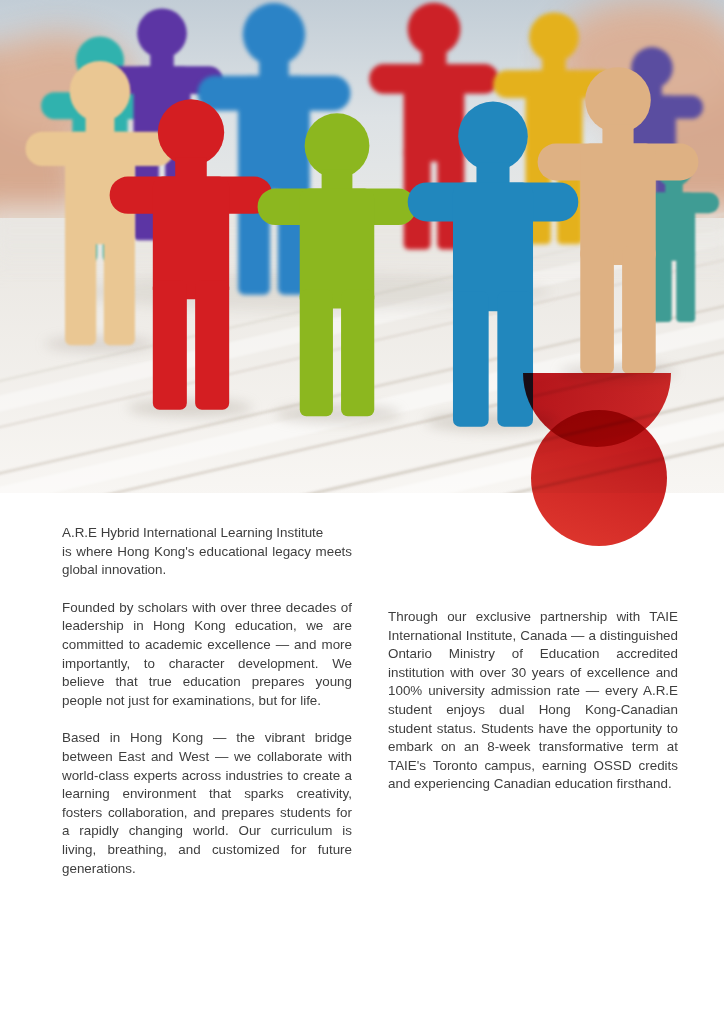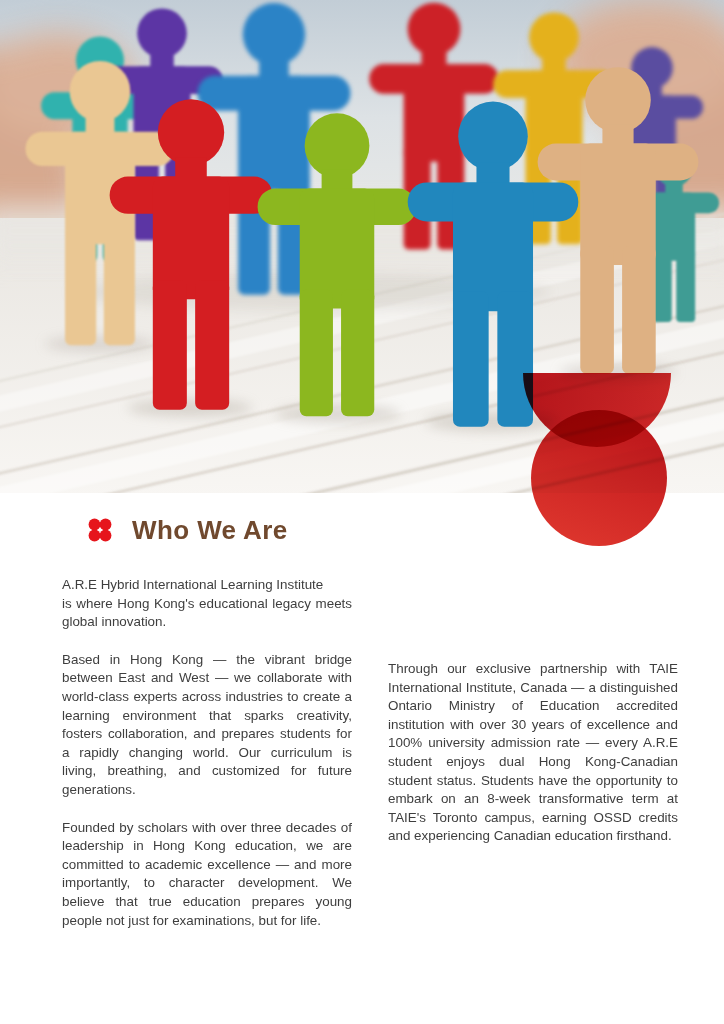--- a/index.html
+++ b/index.html
@@ -113,36 +113,27 @@
           <use href="#peg-shape" xlink:href="#peg-shape" transform="translate(256,110) scale(0.81)" fill="#8cb71f"></use>
           <use href="#peg-shape" xlink:href="#peg-shape" transform="translate(406,98) scale(0.87)" fill="#2187bd"></use>
         </g>
     </svg>
   </div>
 
   <div class="logo-semi"></div>
   <div class="logo-circle"></div>
 
   <div class="content">
-    <div class="heading-row">
-      <svg class="dots-icon" viewBox="0 0 24 24">
-        <circle cx="6.5" cy="6.5" r="5.9" fill="currentColor"></circle>
-        <circle cx="17.5" cy="6.5" r="5.9" fill="currentColor"></circle>
-        <circle cx="6.5" cy="17.5" r="5.9" fill="currentColor"></circle>
-        <circle cx="17.5" cy="17.5" r="5.9" fill="currentColor"></circle>
-      </svg>
-      <h1 class="page-title">Who We Are</h1>
-    </div>
 
     <div class="columns">
       <div class="col">
         <p>A.R.E Hybrid International Learning Institute
  is where Hong Kong's educational legacy meets global innovation.</p>
+        <p>Founded by scholars with over three decades of leadership in Hong Kong education, we are committed to academic excellence — and more importantly, to character development. We believe that true education prepares young people not just for examinations, but for life.</p>
         <p>Based in Hong Kong — the vibrant bridge between East and West — we collaborate with world-class experts across industries to create a learning environment that sparks creativity, fosters collaboration, and prepares students for a rapidly changing world. Our curriculum is living, breathing, and customized for future generations.</p>
-        <p>Founded by scholars with over three decades of leadership in Hong Kong education, we are committed to academic excellence — and more importantly, to character development. We believe that true education prepares young people not just for examinations, but for life.</p>
       </div>
       <div class="col">
         <p>Through our exclusive partnership with TAIE International Institute, Canada — a distinguished Ontario Ministry of Education accredited institution with over 30 years of excellence and 100% university admission rate — every A.R.E student enjoys dual Hong Kong-Canadian student status. Students have the opportunity to embark on an 8-week transformative term at TAIE's Toronto campus, earning OSSD credits and experiencing Canadian education firsthand.</p>
       </div>
     </div>
   </div>
 
 </div>
 
 </body></html>

